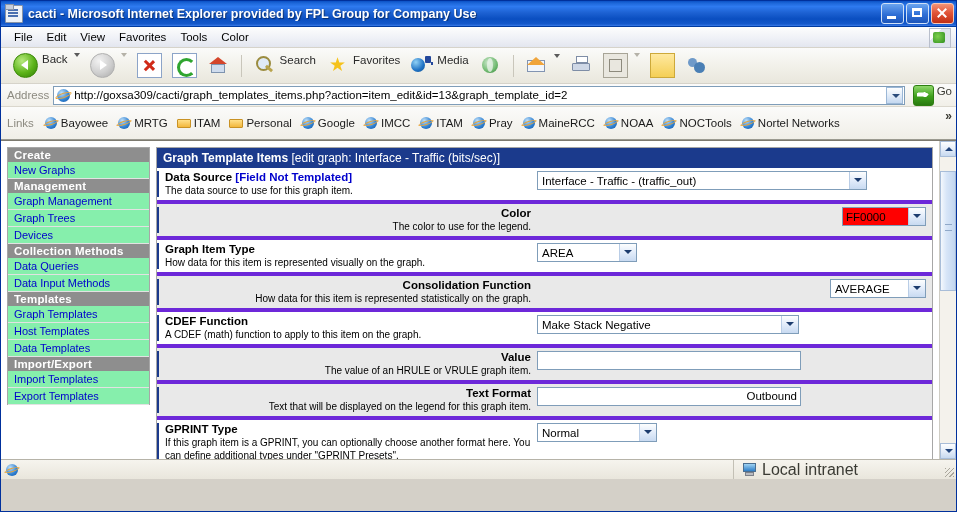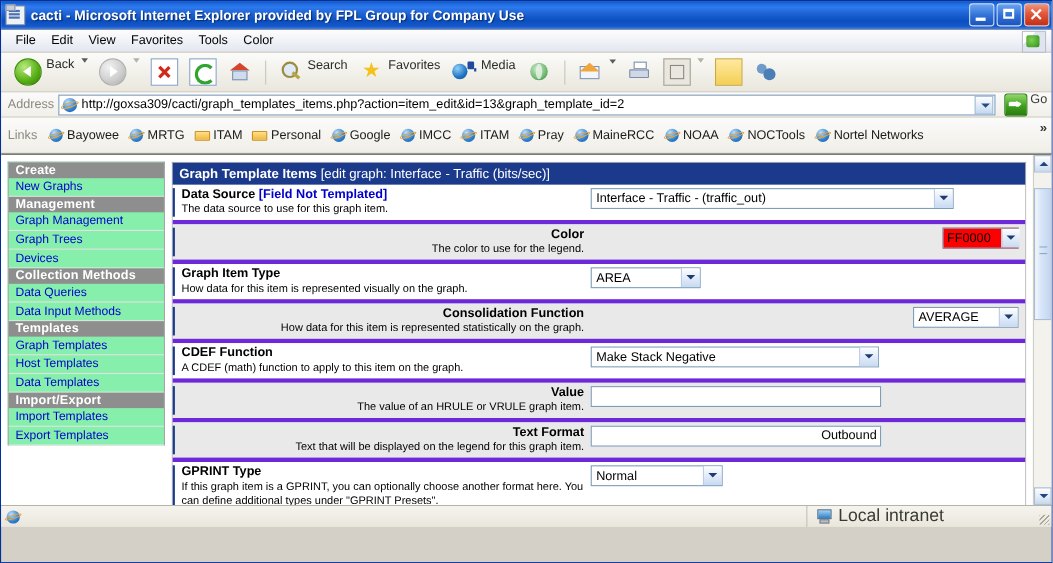--- a/index.html
+++ b/index.html
@@ -450,21 +450,21 @@
               </div>
             </div>
           </div>
 
           <div class="frow alt">
             <div class="fleft">
               <div class="flabel">Color</div>
               <div class="fdesc">The color to use for the legend.</div>
             </div>
             <div class="fright">
-              <div class="sel color-sel" style="width:69px">
+              <div class="sel color-sel" style="width:84px">
                 <span class="cval">FF0000</span>
                 <span class="arrow"></span>
               </div>
             </div>
           </div>
 
           <div class="frow plain">
             <div class="fleft">
               <div class="flabel">Graph Item Type</div>
               <div class="fdesc">How data for this item is represented visually on the graph.</div>

